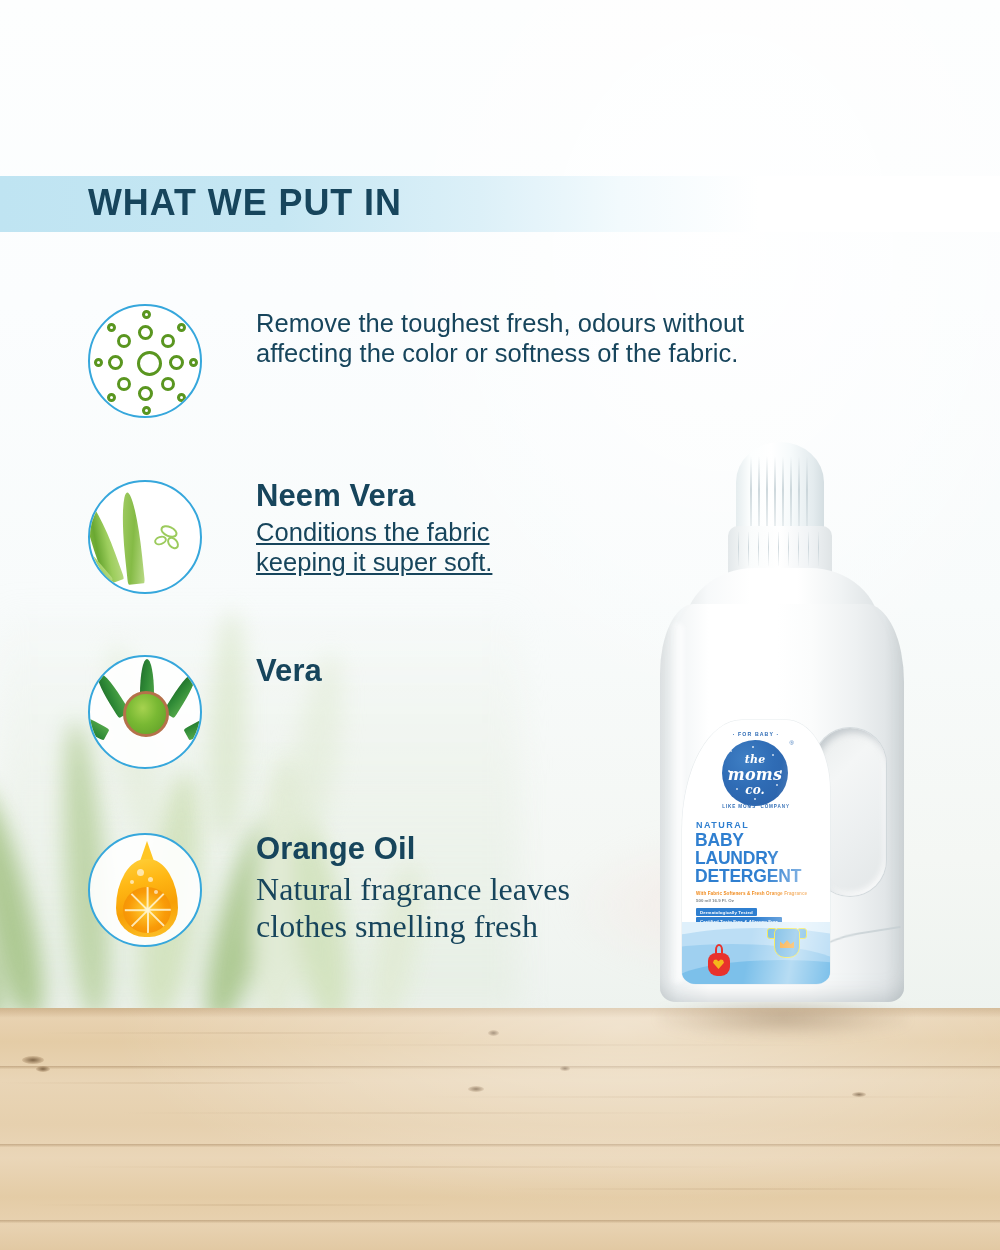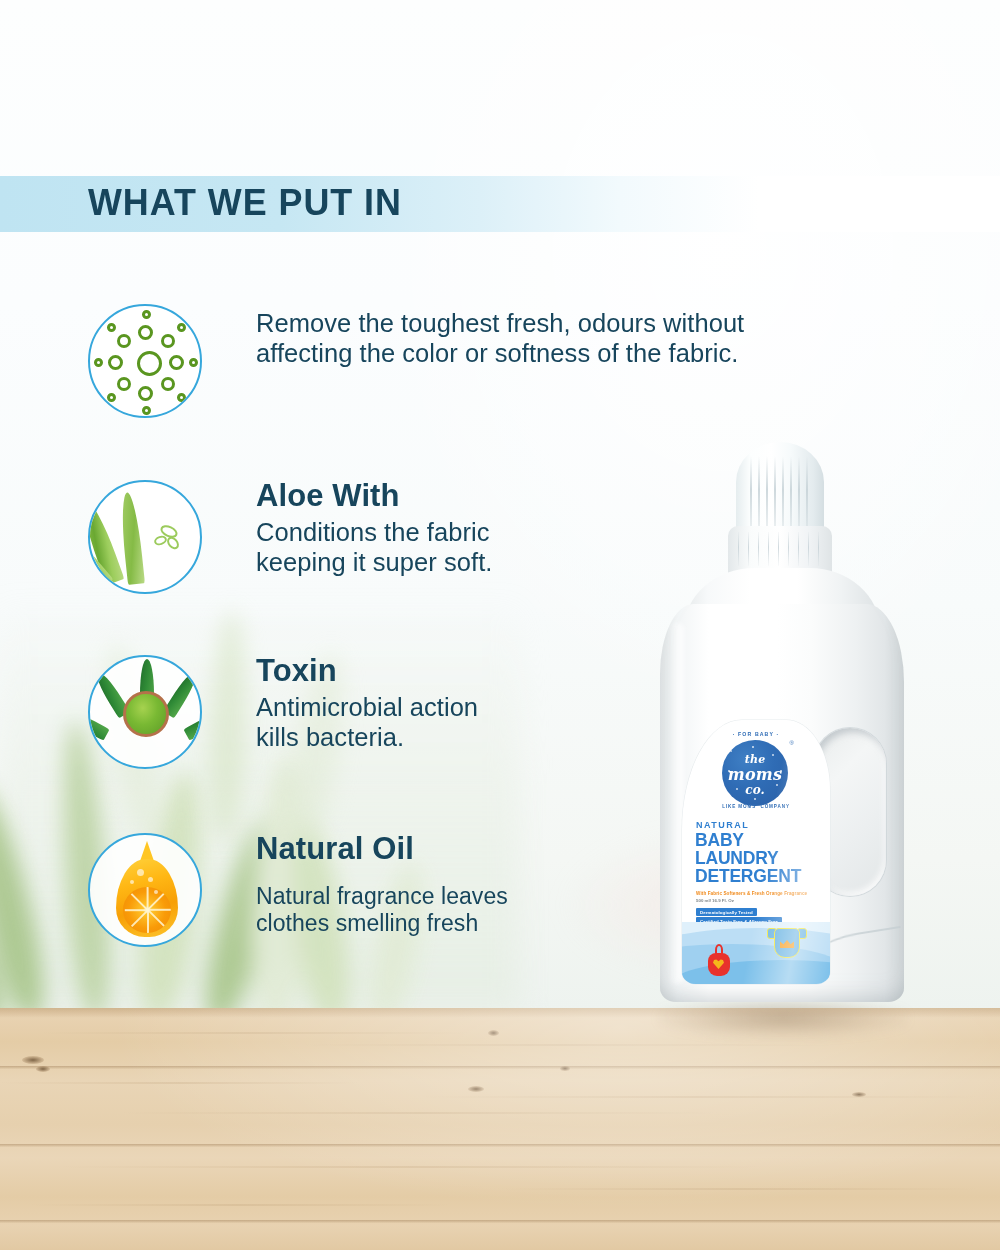--- a/index.html
+++ b/index.html
@@ -434,44 +434,42 @@
   <div class="feature" style="left:88px; top:480px; width:700px;">
     <div class="icon-circle">
       <div class="aloe-blade" style="left:16px; top:14px; width:19px; height:86px; transform:rotate(-20deg);"></div>
       <div class="aloe-blade pale" style="left:38px; top:10px; width:17px; height:92px; transform:rotate(-6deg);"></div>
       <div class="aloe-blade" style="left:10px; top:40px; width:15px; height:62px; transform:rotate(-40deg);"></div>
       <div class="aloe-curl" style="left:70px; top:44px; width:18px; height:11px; transform:rotate(24deg);"></div>
       <div class="aloe-curl" style="left:64px; top:54px; width:13px; height:9px; transform:rotate(-18deg);"></div>
       <div class="aloe-curl" style="left:76px; top:56px; width:14px; height:10px; transform:rotate(50deg);"></div>
     </div>
     <div class="feature-text">
-      <div class="f-title" style="font-size:31px;">Aloe With</div>
-      <div class="f-desc" style="font-size:25.5px; margin-top:5px;">Conditions the fabric
+      <div class="f-title" style="font-size:31px;">Neem Vera</div>
+      <div class="f-desc" style="font-size:25.5px; margin-top:5px;text-decoration:underline;">Conditions the fabric
 keeping it super soft.</div>
     </div>
   </div>
 
   <div class="feature" style="left:88px; top:655px; width:700px;">
     <div class="icon-circle">
       <div class="neem-leaf" style="left:50px; top:2px;  width:14px; height:52px; transform:rotate(0deg);"></div>
       <div class="neem-leaf" style="left:28px; top:8px;  width:13px; height:50px; transform:rotate(-32deg);"></div>
       <div class="neem-leaf" style="left:72px; top:8px;  width:13px; height:50px; transform:rotate(32deg);"></div>
       <div class="neem-leaf" style="left:10px; top:30px; width:13px; height:48px; transform:rotate(-62deg);"></div>
       <div class="neem-leaf" style="left:90px; top:30px; width:13px; height:48px; transform:rotate(62deg);"></div>
       <div class="neem-leaf" style="left:8px;  top:56px; width:13px; height:48px; transform:rotate(-108deg);"></div>
       <div class="neem-leaf" style="left:92px; top:56px; width:13px; height:48px; transform:rotate(108deg);"></div>
       <div class="neem-leaf" style="left:30px; top:62px; width:13px; height:50px; transform:rotate(-148deg);"></div>
       <div class="neem-leaf" style="left:70px; top:62px; width:13px; height:50px; transform:rotate(148deg);"></div>
 
       <div class="neem-bowl" style="left:33px; top:34px; width:46px; height:46px;"></div>
     </div>
     <div class="feature-text">
-      <div class="f-title" style="font-size:31px;">Toxin</div>
-      <div class="f-desc" style="font-size:25.5px; margin-top:5px;">Antimicrobial action
-kills bacteria.</div>
+      <div class="f-title" style="font-size:31px;">Vera</div>
     </div>
   </div>
 
   <div class="feature" style="left:88px; top:833px; width:700px;">
     <div class="icon-circle">
       <div class="drop-tip" style="left:48px; top:6px;"></div>
       <div class="drop" style="left:26px; top:24px; width:62px; height:78px;"></div>
       <div class="orange-slice" style="left:33px; top:52px; width:48px; height:46px;">
         <div class="seg" style="transform:rotate(0deg);"></div>
         <div class="seg" style="transform:rotate(45deg);"></div>
@@ -481,22 +479,22 @@
         <div class="seg" style="transform:rotate(225deg);"></div>
         <div class="seg" style="transform:rotate(270deg);"></div>
         <div class="seg" style="transform:rotate(315deg);"></div>
       </div>
       <div class="bubble" style="left:47px; top:34px; width:7px; height:7px;"></div>
       <div class="bubble" style="left:58px; top:42px; width:5px; height:5px;"></div>
       <div class="bubble" style="left:40px; top:45px; width:4px; height:4px;"></div>
       <div class="bubble" style="left:64px; top:55px; width:4px; height:4px;"></div>
     </div>
     <div class="feature-text">
-      <div class="f-title" style="font-size:31px;">Natural Oil</div>
-      <div class="f-desc" style="font-size:23px; margin-top:17px;">Natural fragrance leaves
+      <div class="f-title" style="font-size:31px;">Orange Oil</div>
+      <div class="f-desc" style="font-size:32px; margin-top:5px;font-family:Liberation Serif, serif;">Natural fragrance leaves
 clothes smelling fresh</div>
     </div>
   </div>
 </div>
 
 <div class="bottle">
   <div class="bottle-shadow"></div>
 
   <div class="cap-cup">
     <div class="cap-rib" style="left:14px;"></div>

